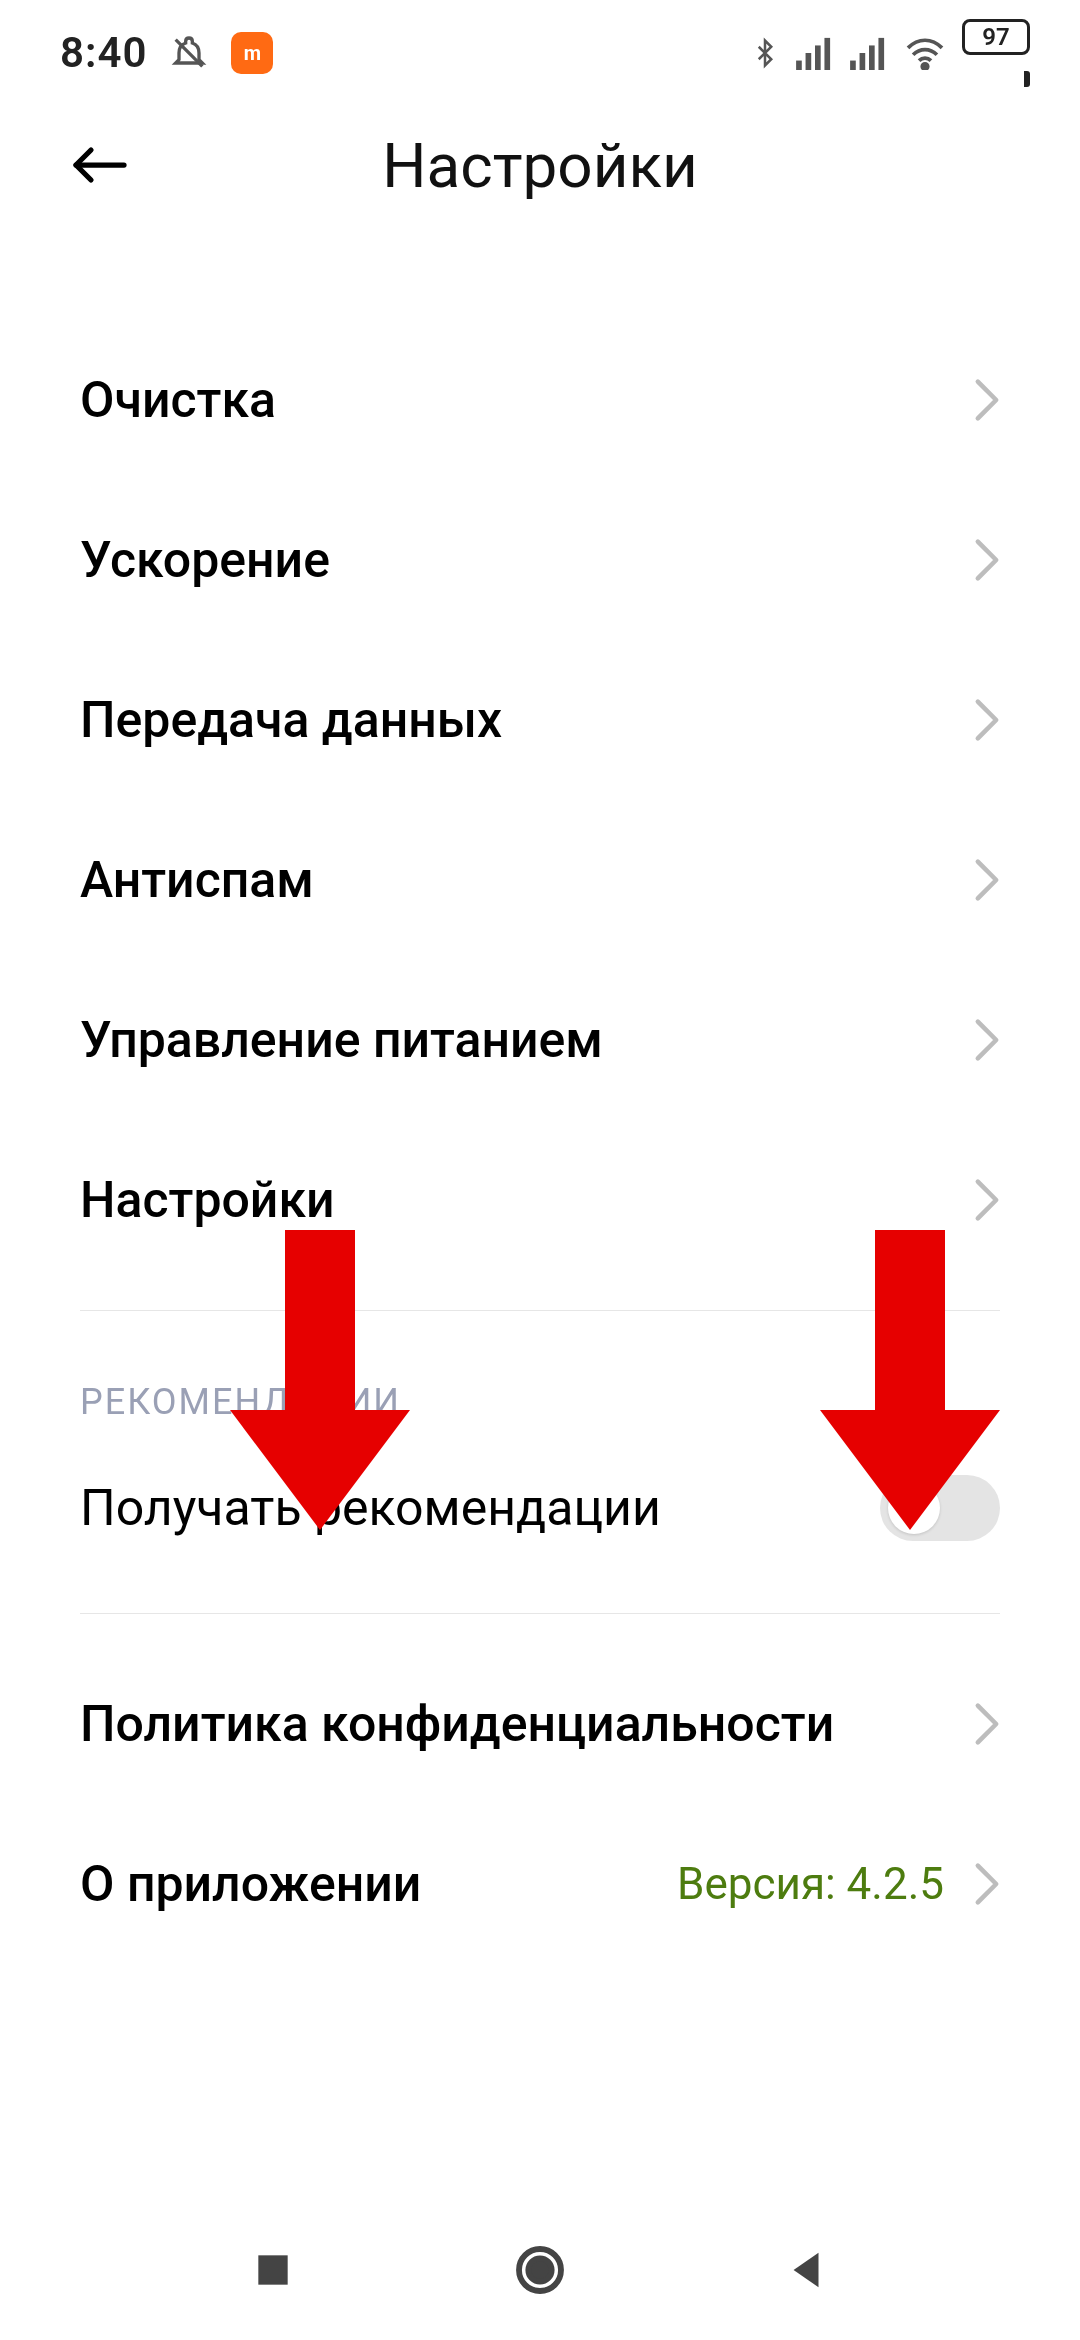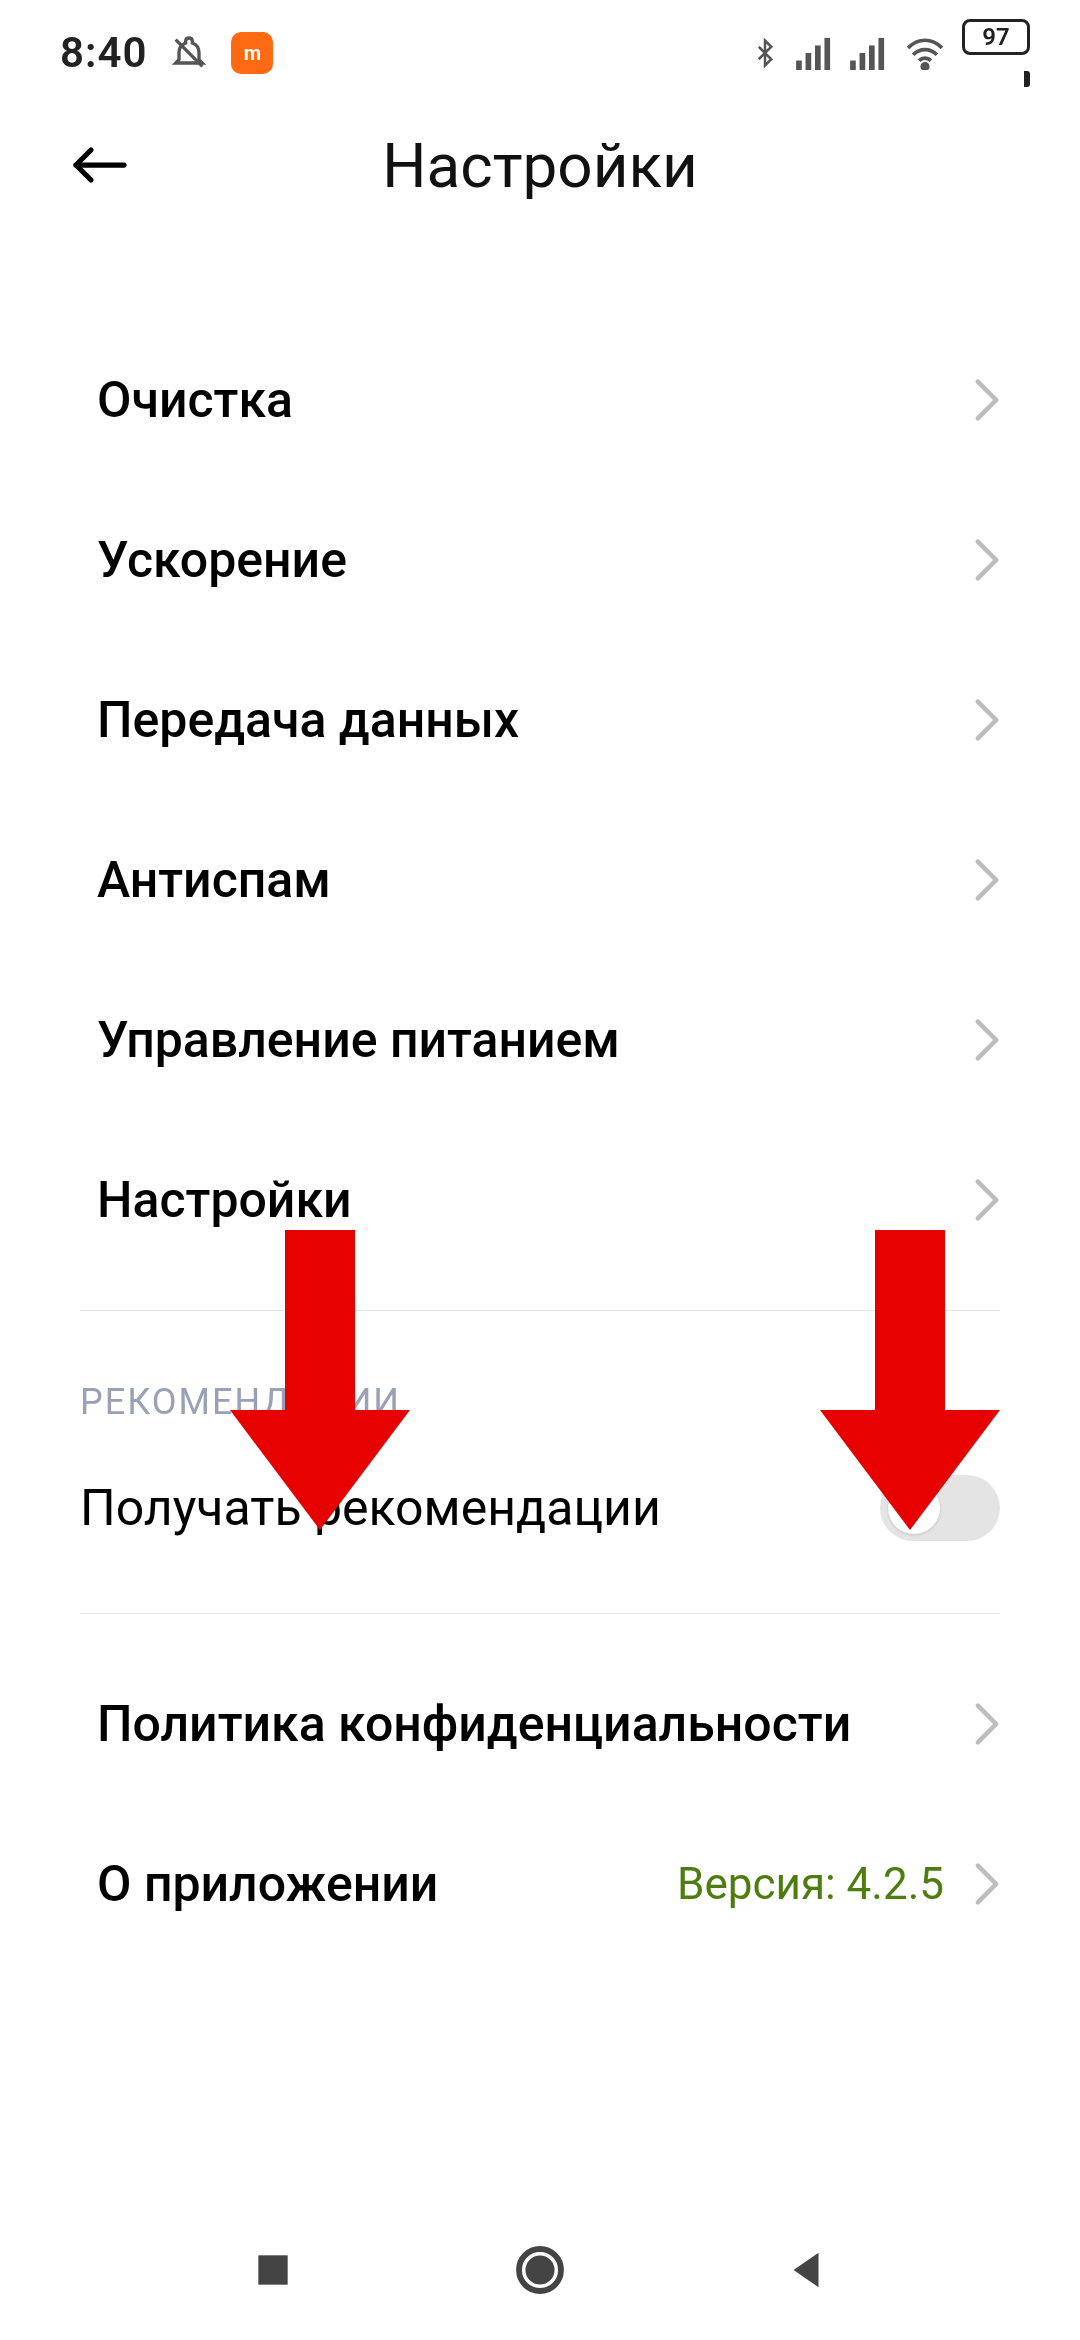--- a/index.html
+++ b/index.html
@@ -87,21 +87,20 @@
   .row {
     min-height: 160px;
     padding: 0 80px;
     display: flex;
     align-items: center;
     justify-content: space-between;
     font-size: 50px;
     font-weight: 500;
     color: #000;
     cursor: pointer;
-    margin-left: 17px;
   }
   .row .label { flex: 1; }
   .row .meta {
     font-size: 44px;
     color: #4d7c0f;
     margin-right: 30px;
     font-weight: 400;
   }
   .chevron { flex-shrink: 0; }
   .chevron svg { display: block; }

